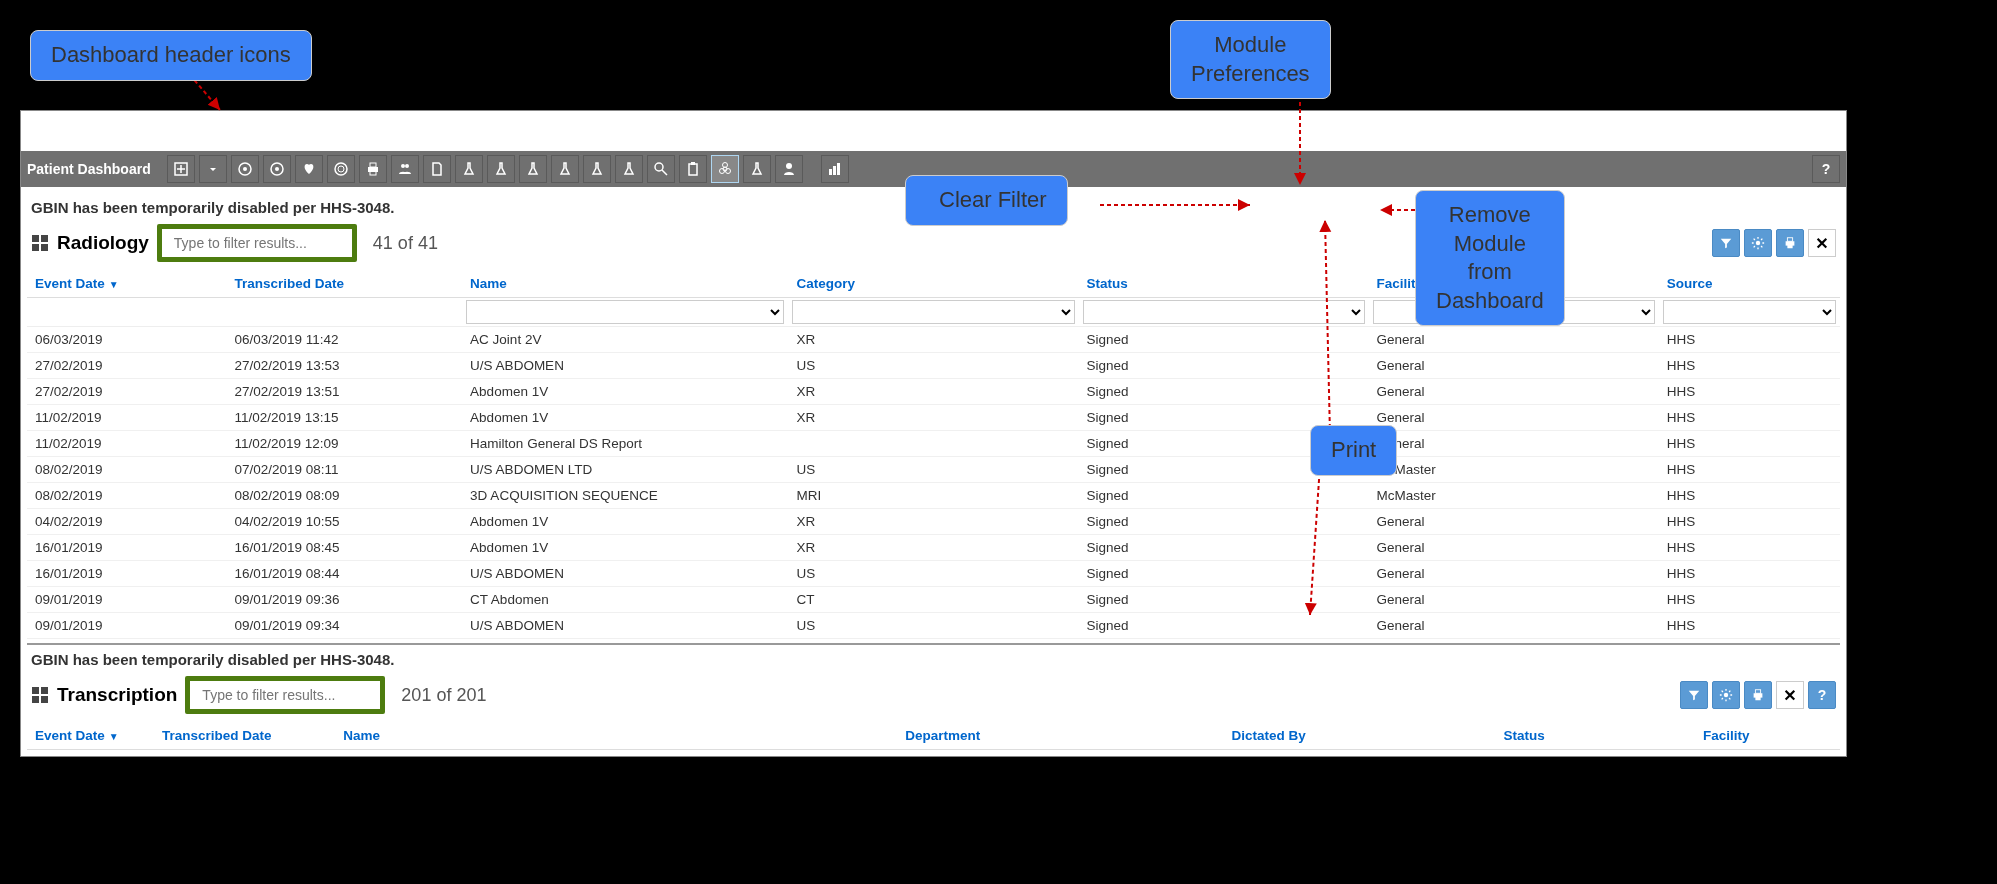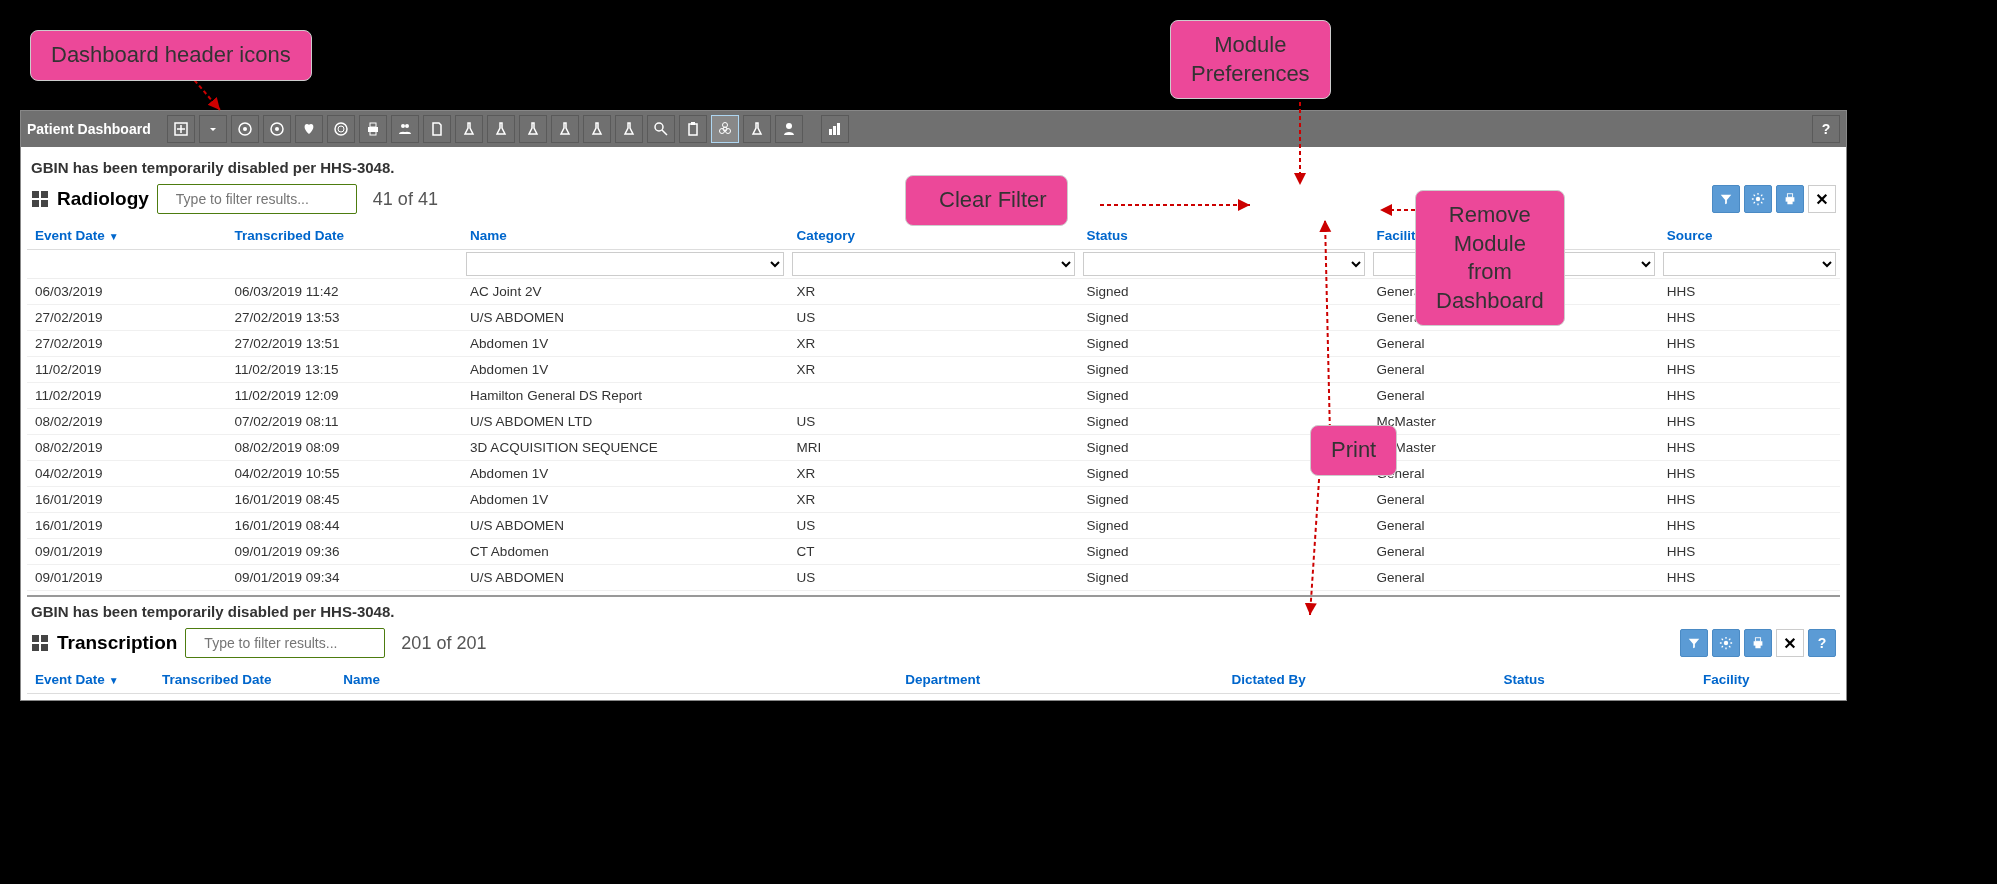--- a/index.html
+++ b/index.html
@@ -1,40 +1,40 @@
 <!DOCTYPE html>
 <html><head>
 <meta charset="utf-8">
 <style>
 * { box-sizing: border-box; margin: 0; padding: 0; }
 body { background: #000; font-family: Arial, Helvetica, sans-serif; font-size: 14px; padding: 20px 150px 20px 20px; position: relative; }
 
-.callout { position: absolute; background: #ec4899; border: 1px solid #ccc; border-radius: 8px; padding: 10px 20px; font-size: 22px; color: #333; z-index: 100; text-align: center; line-height: 1.3; }
+.callout { position: absolute; background: #3b82f6; border: 1px solid #ccc; border-radius: 8px; padding: 10px 20px; font-size: 22px; color: #333; z-index: 100; text-align: center; line-height: 1.3; }
 .callout-header { top: 30px; left: 30px; }
 .callout-prefs { top: 20px; left: 1170px; }
 .callout-clear { top: 175px; left: 905px; padding-left: 33px; }
 .callout-remove { top: 190px; left: 1415px; }
 .callout-print { top: 425px; left: 1310px; }
 
 svg.arrow { position: absolute; z-index: 99; pointer-events: none; }
 
 .app { background: #fff; border: 1px solid #888; position: relative; }
-.toolbar { background: #707070; display: flex; align-items: center; padding: 4px 6px; gap: 4px; }
+.toolbar { background: #707070; display: flex; align-items: center; padding: 4px 6px; gap: 4px; margin-top: 40px; }
 .toolbar-title { color: #fff; font-weight: bold; font-size: 14px; margin-right: 12px; }
 .tbtn { width: 28px; height: 28px; background: #707070; border: 1px solid #5a5a5a; display: flex; align-items: center; justify-content: center; cursor: pointer; }
 .tbtn.active { background: #888; border-color: #aed6f1; }
 .tbtn svg { width: 16px; height: 16px; fill: #fff; }
 .spacer { flex: 1; }
 
 .content { background: #fff; padding: 6px; }
 .notice { font-weight: bold; font-size: 15px; padding: 6px 4px; color: #333; }
 .module-head { display: flex; align-items: center; gap: 8px; padding: 2px 4px 8px 4px; }
 .mh-icon { width: 18px; height: 18px; }
 .mh-title { font-weight: bold; font-size: 19px; }
-.mh-filter { border: 1px solid #4d7c0f; padding: 6px 18px; font-size: 14px; width: 200px; color: #888; border-radius: 2px; }
+.mh-filter { border: 5px solid #4d7c0f; padding: 6px 12px; font-size: 14px; width: 200px; color: #888; border-radius: 2px; }
 .mh-count { color: #555; font-size: 18px; margin-left: 8px; }
 .mh-actions { margin-left: auto; display: flex; gap: 4px; align-items: center; }
 .act-btn { width: 28px; height: 28px; background: #5b9bd5; border: 1px solid #4a8ac4; display: flex; align-items: center; justify-content: center; cursor: pointer; border-radius: 2px; }
 .act-btn svg { width: 14px; height: 14px; fill: #fff; }
 .act-close { width: 28px; height: 28px; background: #fff; border: 1px solid #ccc; display: flex; align-items: center; justify-content: center; cursor: pointer; font-weight: bold; font-size: 16px; }
 
 table.grid { width: 100%; border-collapse: collapse; font-size: 13.5px; }
 table.grid th { text-align: left; color: #0066cc; font-weight: bold; padding: 6px 8px; border-bottom: 1px solid #ddd; background: #fff; cursor: pointer; }
 table.grid th .sort-ind { color: #0066cc; font-size: 10px; margin-left: 4px; }
 table.grid tr.filter-row td { padding: 2px 4px; border-bottom: 1px solid #eee; }

